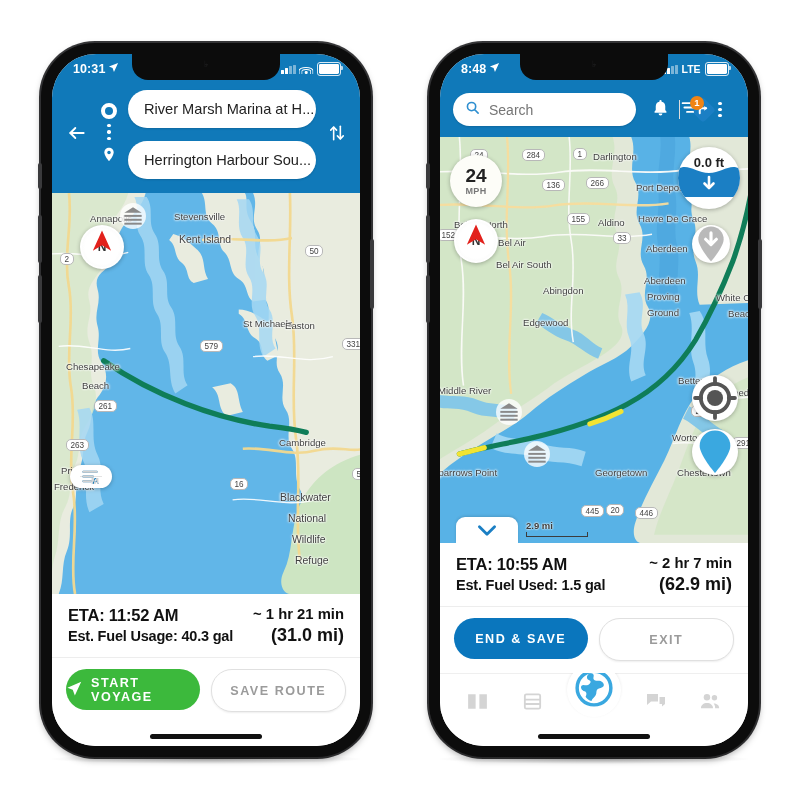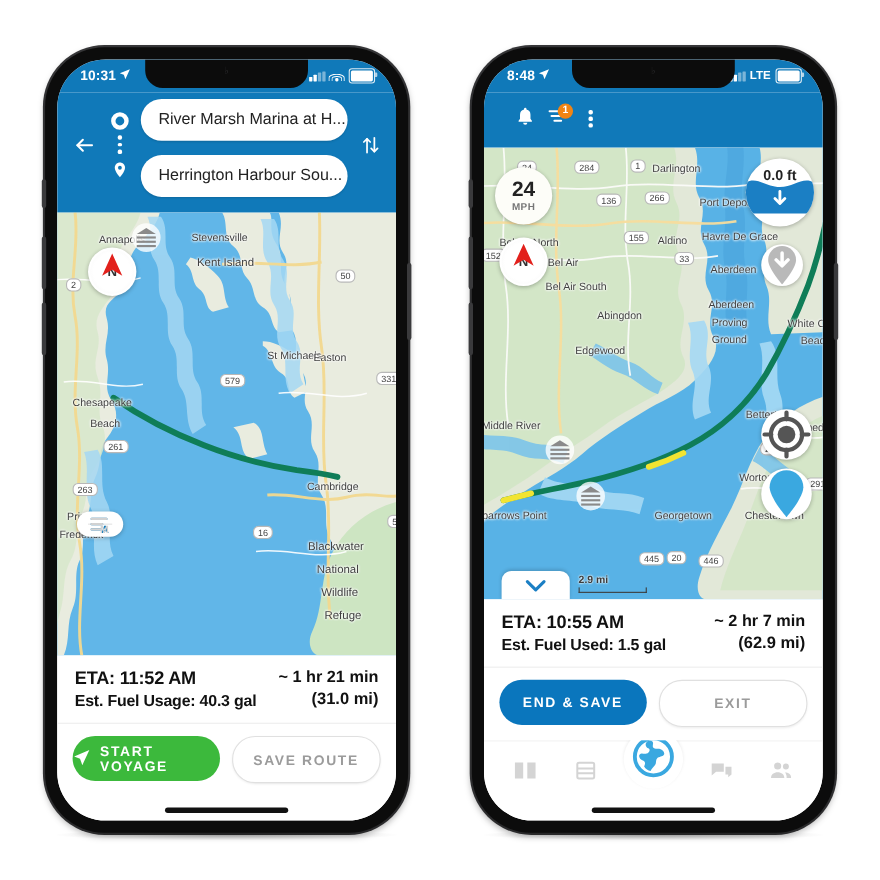--- a/index.html
+++ b/index.html
@@ -151,21 +151,21 @@
 
   
   .sheet{background:#fff;flex:0 0 auto;position:relative;z-index:25;}
   .sheet-top{display:flex;justify-content:space-between;align-items:flex-start;
     padding:12px 16px 11px 16px;border-bottom:1px solid #ededed;}
   .eta-l{display:flex;flex-direction:column;gap:3px;}
   .eta-title{font-size:16.5px;font-weight:bold;color:#111;letter-spacing:-.2px;}
   .eta-sub{font-size:14.5px;font-weight:bold;color:#111;letter-spacing:-.2px;}
   .eta-r{display:flex;flex-direction:column;gap:3px;align-items:flex-end;text-align:right;}
   .eta-dur{font-size:14.8px;font-weight:bold;color:#111;}
-  .eta-dist{font-size:15px;font-weight:bold;color:#111;}
+  .eta-dist{font-size:18px;font-weight:bold;color:#111;}
   .sheet-actions{display:flex;gap:11px;padding:11px 14px 12px 14px;}
   .btn{flex:1 1 0;height:41px;border-radius:21px;display:flex;align-items:center;
     justify-content:center;gap:8px;font-size:12.6px;letter-spacing:1.5px;font-weight:bold;}
   .btn-green{background:#3cb93c;color:#fff;}
   .btn-blue{background:#0a76bd;color:#fff;}
   .btn-ghost{background:#fff;border:1px solid #e0e0e0;color:#9b9b9b;
     box-shadow:0 1px 2px rgba(0,0,0,.07);}
 
   
   .tabbar{flex:0 0 auto;height:58px;background:#fff;border-top:1px solid #efefef;
@@ -484,20 +484,37 @@
             </span>
           <span>LTE</span>
           <span class="batt">
               <em></em>
             </span>
         </div>
       </div>
 
       <div class="appbar">
         <div class="search-head">
+          <div class="searchbox">
+            <span>
+              <svg width="15" height="15" viewBox="0 0 24 24" fill="none" stroke="#2f8fd0" stroke-width="2.6" stroke-linecap="round">
+                  <circle cx="10.5" cy="10.5" r="6.6"></circle>
+                  <path d="M15.6 15.6L21 21"></path>
+                </svg>
+            </span>
+            <input class="ph" style="border: none; outline: none; background: transparent; font-family: &quot;Liberation Sans&quot;, sans-serif;" placeholder="Search">
+            <span class="sb-divider"></span>
+            <span class="dir-diamond">
+              <svg width="26" height="26" viewBox="0 0 24 24">
+                <rect x="3.6" y="3.6" width="16.8" height="16.8" rx="3" transform="rotate(45 12 12)" fill="#1b7fc4"></rect>
+                <path d="M9 15v-2.6a2 2 0 0 1 2-2h4" fill="none" stroke="#fff" stroke-width="1.8" stroke-linecap="round"></path>
+                <path d="M13.2 8.2L15.8 10.4 13.2 12.6z" fill="#fff"></path>
+              </svg>
+            </span>
+          </div>
           <div class="head-icons">
             <span class="hi">
               <span>
                 <svg width="19" height="19" viewBox="0 0 24 24" fill="#fff">
                     <path d="M12 2.6a1.4 1.4 0 0 1 1.4 1.4v.6A6 6 0 0 1 18 10.4V15l1.6 2.4a.7.7 0 0 1-.6 1.1H5a.7.7 0 0 1-.6-1.1L6 15v-4.6A6 6 0 0 1 10.6 4.6V4A1.4 1.4 0 0 1 12 2.6z"></path>
                     <path d="M9.6 19.6h4.8a2.4 2.4 0 0 1-4.8 0z"></path>
                   </svg>
               </span>
             </span>
             <span class="hi">

